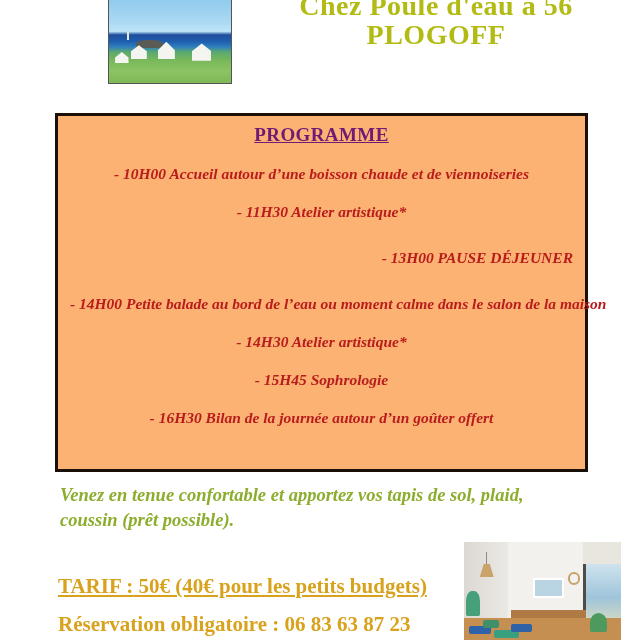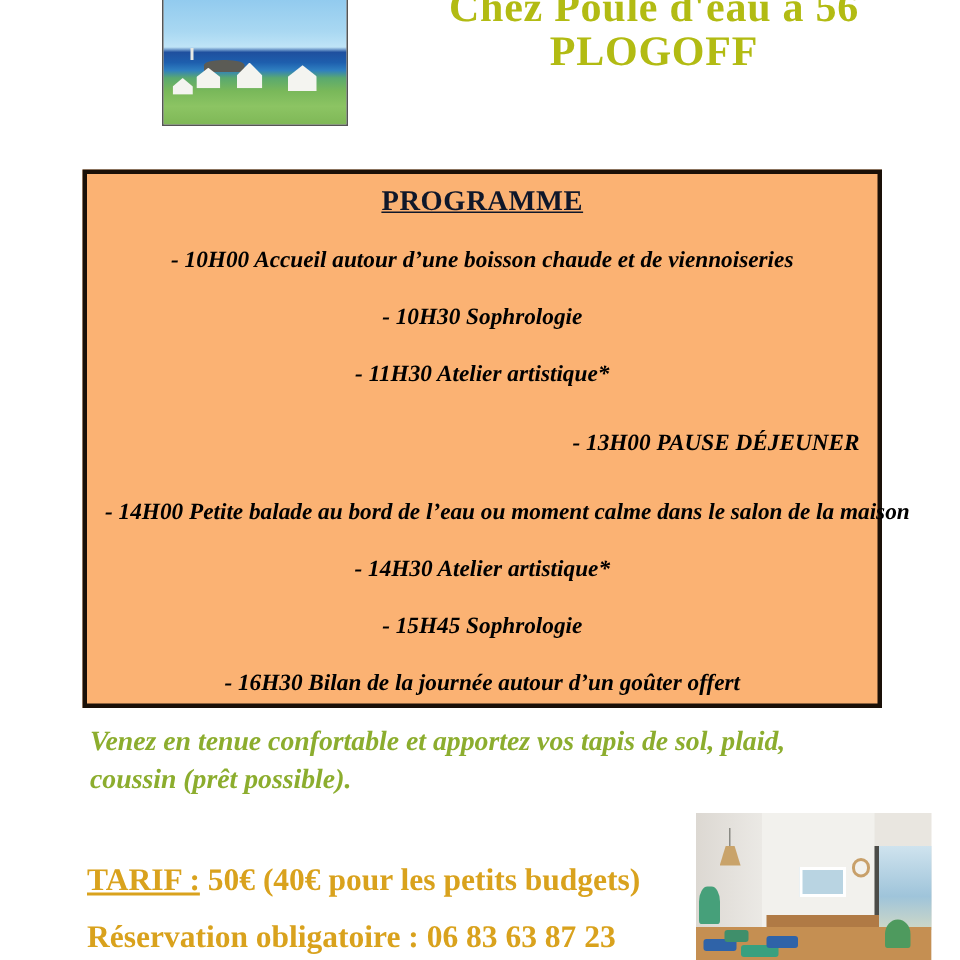--- a/index.html
+++ b/index.html
@@ -94,35 +94,35 @@
     width: 533px;
     height: 359px;
     box-sizing: border-box;
     background: #fbb273;
     border: 3px solid #1a1008;
   }
   .programme-title {
     text-align: center;
     font-weight: bold;
     font-size: 19px;
-    color: #0f172a;
+    color: #701a75;
     text-decoration: underline;
     margin-top: 8px;
     letter-spacing: 0.4px;
   }
   .programme-list {
     margin-top: 18px;
     padding: 0 12px;
   }
   .prog-item {
     text-align: center;
     font-style: italic;
     font-weight: bold;
     font-size: 15.5px;
-    color: #000000;
+    color: #b91c1c;
     line-height: 20px;
     margin-bottom: 18px;
   }
   .prog-item.tight { margin-bottom: 1px; }
   .prog-item.gap-before { margin-top: 26px; text-align: right; }
   .prog-item.nowrap { white-space: nowrap; }
 
   
   .green-note {
     position: absolute;
@@ -142,20 +142,21 @@
     left: 58px;
     top: 571px;
     width: 410px;
   }
   .tarif-line {
     font-weight: bold;
     font-size: 21px;
     color: #d9a21d;
     line-height: 30px;
     white-space: nowrap;
+    text-decoration: underline;
   }
   .tarif-line .label { text-decoration: underline; }
   .reservation-line {
     font-weight: bold;
     font-size: 21px;
     color: #d9a21d;
     line-height: 30px;
     margin-top: 8px;
     white-space: nowrap;
   }
@@ -246,21 +247,20 @@
   </div>
 
 </div>
 
 <div class="programme-box">
 
   <div class="programme-title">PROGRAMME</div>
 
   <div class="programme-list">
     <div class="prog-item">- 10H00 Accueil autour d’une boisson chaude et de viennoiseries</div>
-    <div class="prog-item">- 10H30 Sophrologie</div>
     <div class="prog-item">- 11H30 Atelier artistique*</div>
     <div class="prog-item tight gap-before">- 13H00 PAUSE DÉJEUNER</div>
     <div class="prog-item nowrap gap-before">- 14H00 Petite balade au bord de l’eau ou moment calme dans le salon de la maison</div>
     <div class="prog-item">- 14H30 Atelier artistique*</div>
     <div class="prog-item">- 15H45 Sophrologie</div>
     <div class="prog-item">- 16H30 Bilan de la journée autour d’un goûter offert</div>
   </div>
 
 </div>
 

